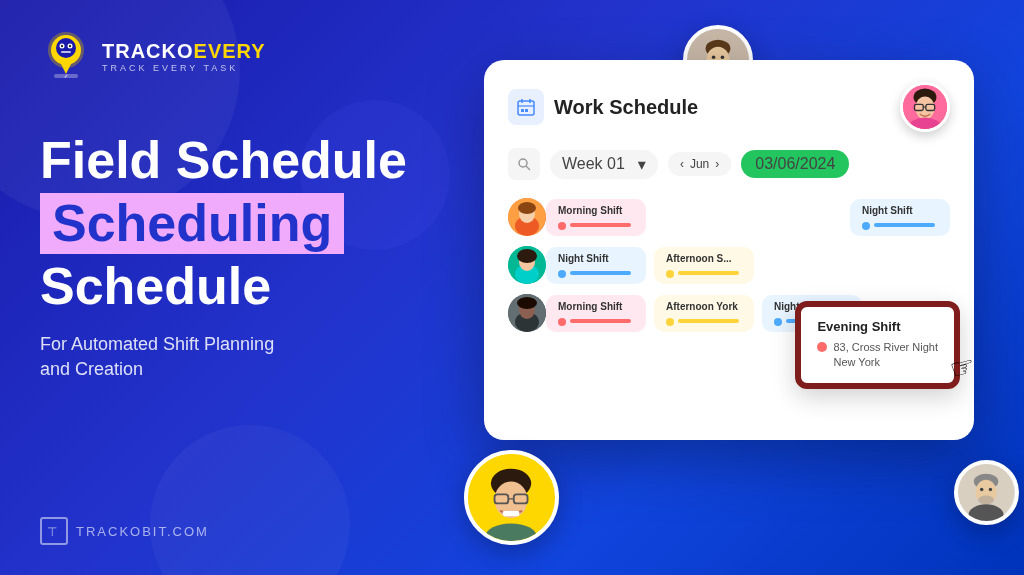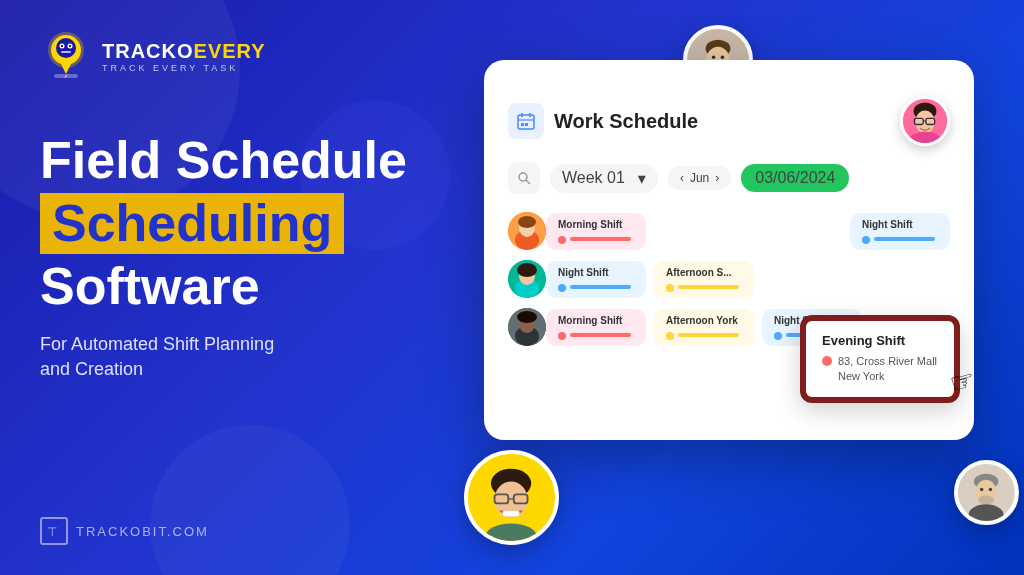--- a/index.html
+++ b/index.html
@@ -66,21 +66,21 @@
     }
     .main-heading h1 {
       font-size: 52px;
       font-weight: 900;
       color: #fff;
       line-height: 1.1;
       margin-bottom: 0;
     }
     .highlight-box {
       display: inline-block;
-      background: #eab308;
+      background: #f0abfc;
       padding: 2px 12px;
       margin: 4px 0;
     }
     .highlight-box span {
       font-size: 52px;
       font-weight: 900;
       color: #2233cc;
       line-height: 1.1;
     }
     .main-heading .subtitle {
@@ -118,21 +118,21 @@
       position: absolute;
       right: 20px;
       top: 60px;
       width: 520px;
       height: 430px;
     }
 
     .schedule-card {
       background: #fff;
       border-radius: 20px;
-      padding: 36px 24px;
+      padding: 22px 24px;
       box-shadow: 0 20px 60px rgba(0,0,0,0.3);
       position: relative;
       width: 490px;
       min-height: 380px;
     }
 
     
     .card-header {
       display: flex;
       align-items: center;
@@ -410,21 +410,21 @@
       </div>
       <div class="logo-tagline">TRACK EVERY TASK</div>
     </div>
   </div>
 
   <div class="main-heading">
     <h1>Field Schedule</h1>
     <div class="highlight-box">
       <span>Scheduling</span>
     </div>
-    <h1>Software</h1>
+    <h1>Schedule</h1>
     <p class="subtitle">For Automated Shift Planning<br>and Creation</p>
   </div>
 
   <div class="bottom-logo">
     <div class="bottom-logo-icon">
       <svg width="18" height="18" viewBox="0 0 18 18">
         <text x="2" y="14" font-size="12" fill="rgba(255,255,255,0.6)">⊤</text>
       </svg>
     </div>
     <span>TRACKOBIT.COM</span>
@@ -559,21 +559,21 @@
               <div class="shift-bar yellow"></div>
             </div>
           </div>
         </div>
 
         <div class="tooltip-popup">
           <div class="tooltip-title">Evening Shift</div>
           <div class="tooltip-addr">
             <div class="tooltip-loc-dot"></div>
             <div>
-              <div>83, Cross River Mall</div>
+              <div>83, Cross River Night</div>
               <div>New York</div>
             </div>
           </div>
         </div>
 
         <div class="cursor-hand">☞</div>
       </div>
 
       <div class="schedule-row">
         <div class="emp-avatar dark">

